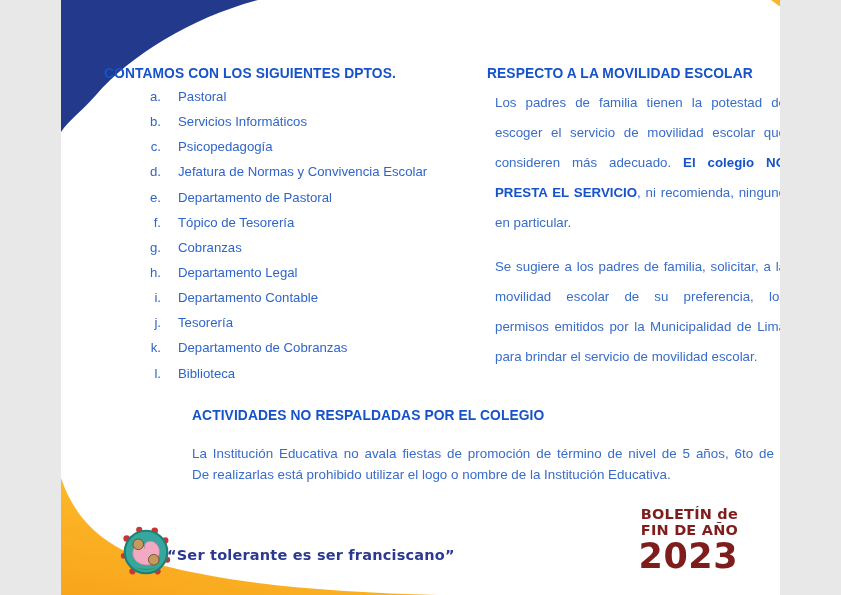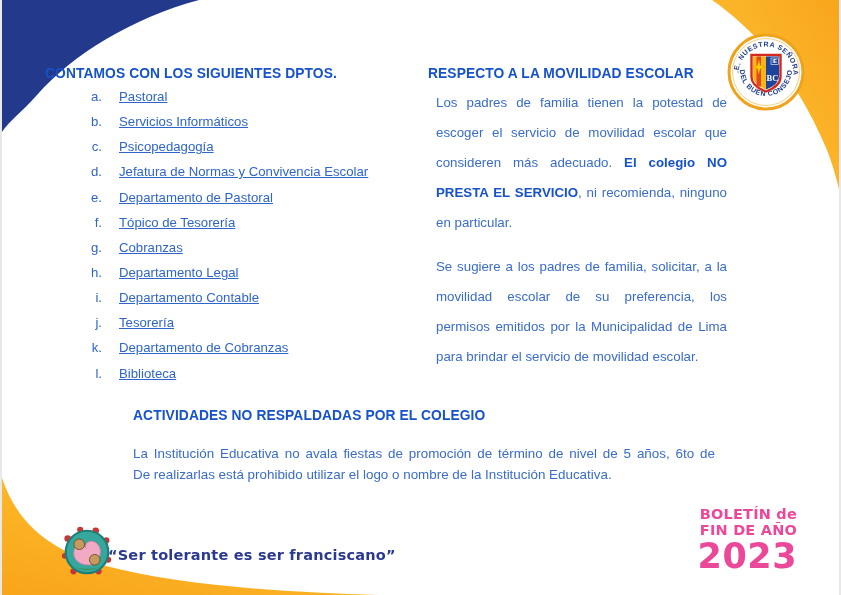--- a/index.html
+++ b/index.html
@@ -1,36 +1,36 @@
 <!DOCTYPE html>
 <html><head>
 <meta charset="utf-8">
 <style>
   html,body{margin:0;padding:0;background:#e8e8e8;}
   .page{
-    position:relative;width:837px;height:595px;background:#ffffff;
+    position:relative;width:719px;height:595px;background:#ffffff;
     overflow:hidden;font-family:"Liberation Sans",sans-serif;
     margin:0 auto;
   }
   .corner-layer{position:absolute;inset:0;width:841px;height:595px;}
 
   
   .sec-title{
     position:absolute;font-size:13.8px;font-weight:bold;color:#1652C9;
     letter-spacing:.1px;white-space:nowrap;
   }
   .title-left{left:43px;top:66px;}
   .title-right{left:426px;top:66px;}
   .title-activities{left:131px;top:408px;}
 
   
   .dept-list{position:absolute;left:70px;top:89px;width:340px;}
   .dept-row{display:flex;height:25.15px;align-items:flex-start;}
   .dept-letter{flex:0 0 30px;text-align:right;font-size:13.2px;color:#2F65CA;}
-  .dept-label{margin-left:17px;font-size:13.2px;color:#2F65CA;white-space:nowrap;text-decoration:underline;}
+  .dept-label{margin-left:17px;font-size:13.2px;color:#2F65CA;white-space:nowrap;}
 
   
   .mobility{position:absolute;left:434px;top:88px;width:291px;color:#3A6CC9;
     font-size:13.3px;line-height:30px;text-align:justify;}
   .mobility p{margin:0 0 14px 0;}
   .mobility .bold-inline{font-weight:bold;color:#1652C9;}
 
   
   .activities-body{position:absolute;left:131px;top:444px;width:582px;
     color:#3A6CC9;font-size:13.4px;line-height:20.6px;}
@@ -40,21 +40,21 @@
   
   .quote{
     position:absolute;left:106px;top:547px;font-family:"DejaVu Sans",sans-serif;
     font-size:14.5px;font-weight:bold;color:#2B3990;white-space:nowrap;letter-spacing:.2px;
   }
   .tolerance-logo{position:absolute;left:56px;top:523px;width:58px;height:58px;}
 
   
   .bulletin{
     position:absolute;right:42px;top:507px;width:110px;text-align:right;
-    font-family:"DejaVu Sans",sans-serif;color:#ec4899;line-height:1.1;
+    font-family:"DejaVu Sans",sans-serif;color:#7f1d1d;line-height:1.1;
   }
   .bulletin-l1,.bulletin-l2{font-size:14.5px;font-weight:bold;letter-spacing:.2px;}
   .bulletin-year{font-size:35px;font-weight:bold;line-height:.95;letter-spacing:.5px;margin-top:1px;}
 
   .crest{position:absolute;left:714px;top:22px;width:100px;height:100px;}
 </style>
 </head>
 <body>
 
 <div class="page">

